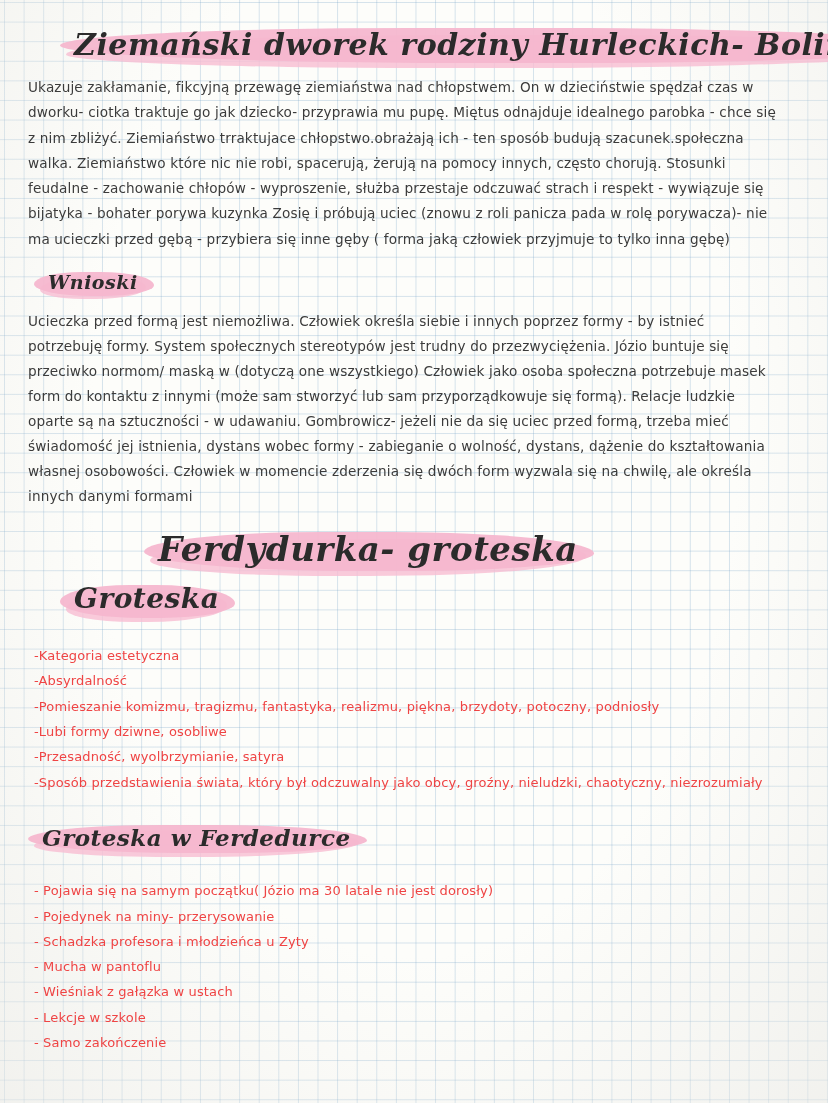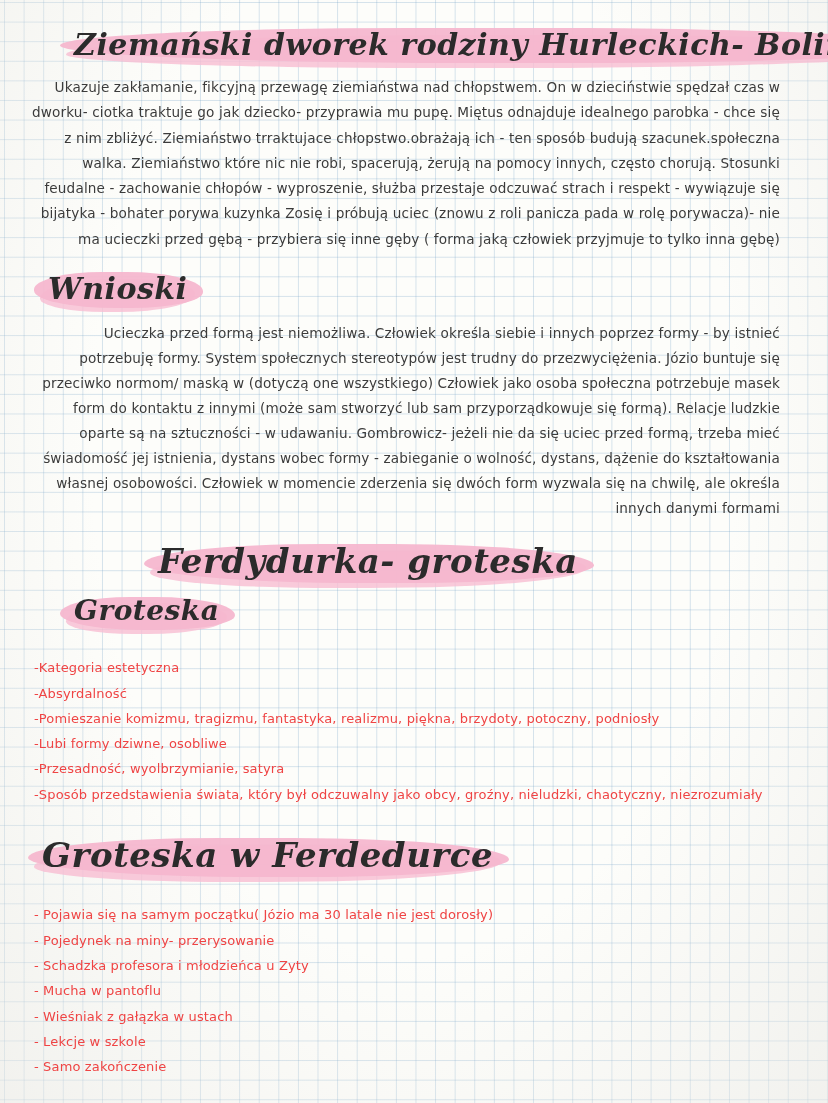--- a/index.html
+++ b/index.html
@@ -70,33 +70,33 @@
     content: "";
     position: absolute;
     left: 6px; right: 8px; top: 24%; bottom: -8%;
     background: #f7bdd2;
     border-radius: 48% 40% 50% 42% / 60% 45% 55% 42%;
     z-index: -2;
     opacity: 0.8;
   }
 
   .h-title1 { font-size: 30px; margin-left: 34px; }
-  .h-wnioski { font-size: 30px; margin-left: 8px; }
+  .h-wnioski { font-size: 19px; margin-left: 8px; }
   .h-ferdy  { font-size: 34px; margin-left: 118px; }
   .h-grot   { font-size: 28px; margin-left: 34px; font-style: italic; }
-  .h-grotf  { font-size: 34px; margin-left: 2px; }
+  .h-grotf  { font-size: 23px; margin-left: 2px; }
 
   
   .para {
     font-family: "DejaVu Sans", sans-serif;
     font-size: 13.6px;
     color: #3b3b3b;
     line-height: 25.3px;
     letter-spacing: 0.15px;
-    text-align: right;
+    text-align: left;
     margin: 0;
     padding: 0 18px 0 2px;
   }
   .para.tight { line-height: 25.0px; }
 
   .list {
     font-family: "DejaVu Sans", sans-serif;
     font-size: 13px;
     color: #ef4444;
     line-height: 25.3px;

